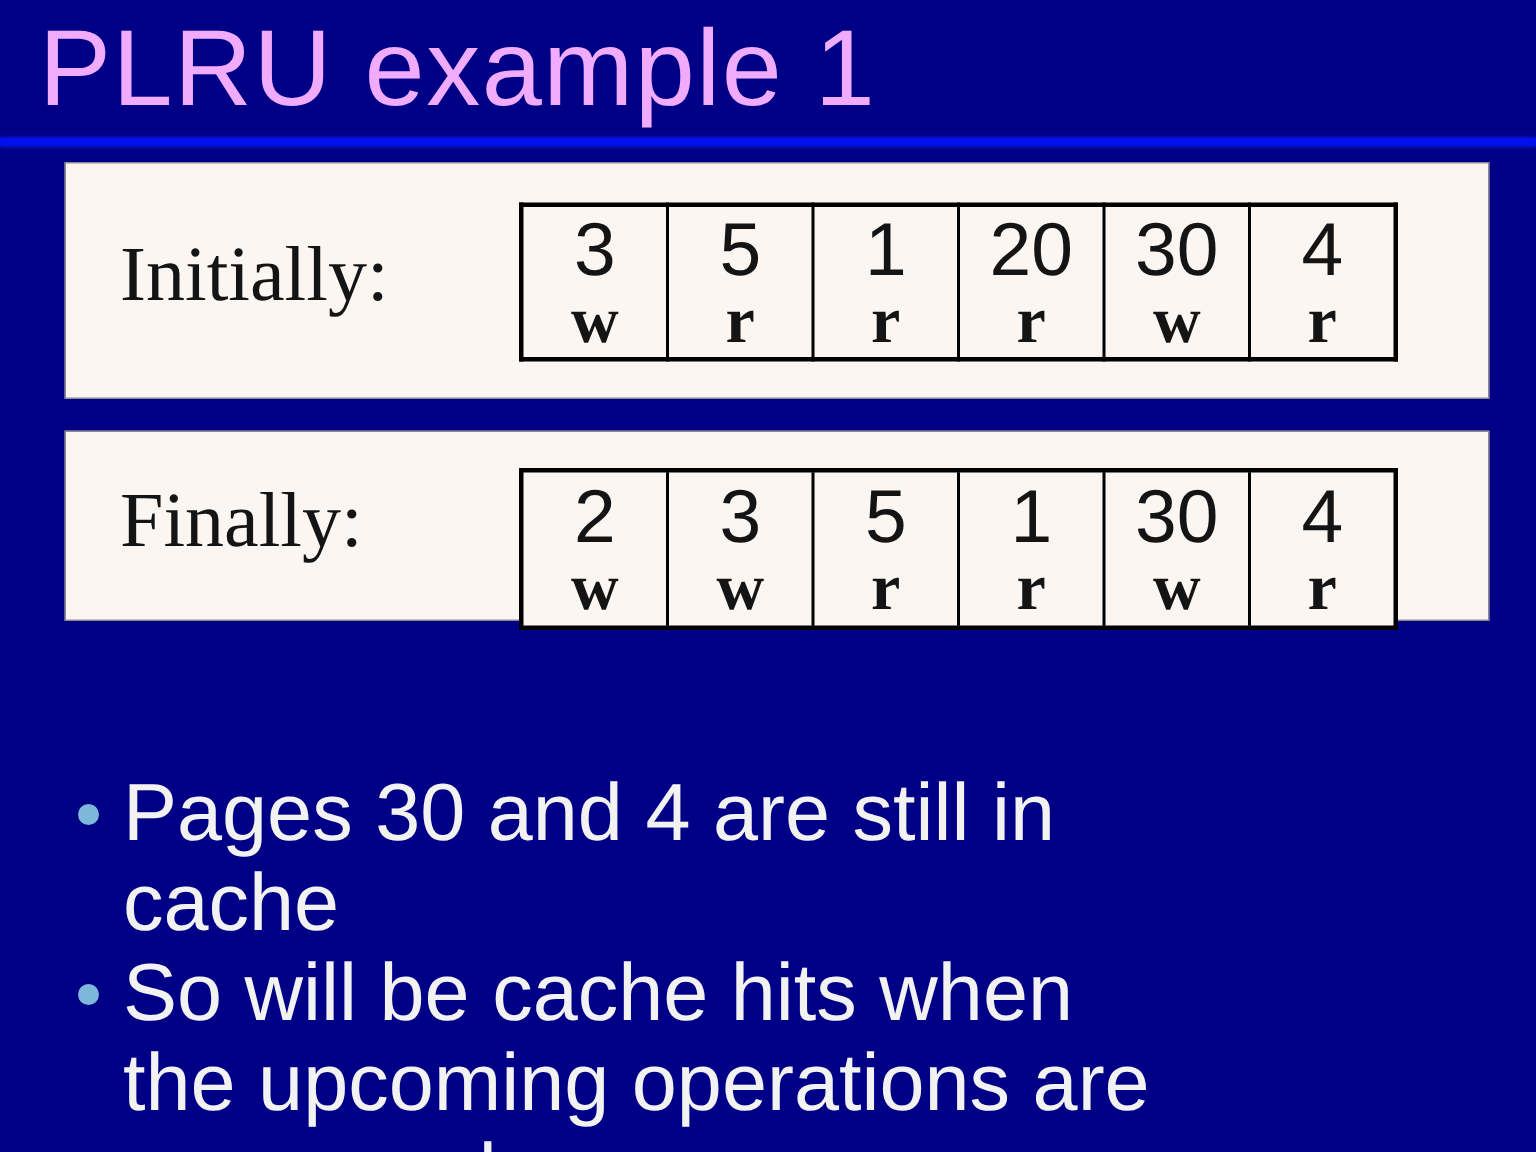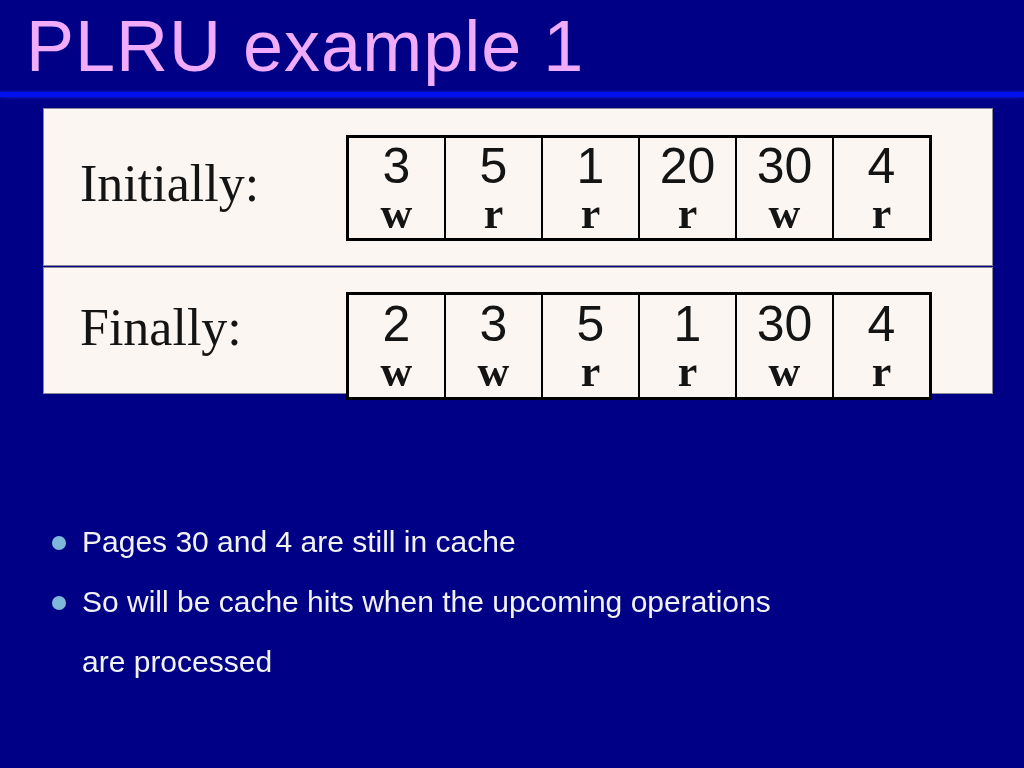--- a/index.html
+++ b/index.html
@@ -34,21 +34,21 @@
 
   .panel {
     position: absolute;
     left: 43px;
     width: 950px;
     background: #FBF6F2;
     border: 1px solid rgba(0,0,40,0.45);
     box-sizing: border-box;
   }
   .panel-initial { top: 108px; height: 158px; }
-  .panel-final   { top: 267px; height: 127px; }
+  .panel-final   { top: 287px; height: 127px; }
 
   .panel-label {
     position: absolute;
     left: 36px; top: 50%;
     transform: translateY(-56%);
     font-family: "Liberation Serif", serif;
     font-size: 52px;
     color: #141414;
     white-space: nowrap;
   }
@@ -88,21 +88,21 @@
   .bullets {
     position: absolute;
     left: 48px; top: 512px;
     width: 740px;
     margin: 0; padding: 0;
     list-style: none;
   }
   .bullets li {
     position: relative;
     padding-left: 34px;
-    font-size: 30px;
+    font-size: 54px;
     line-height: 60px;
     color: #F2F2F2;
     letter-spacing: 0px;
   }
   .bullet-dot {
     position: absolute;
     left: 4px; top: 24px;
     width: 14px; height: 14px;
     border-radius: 50%;
     background: #7DB8DA;

